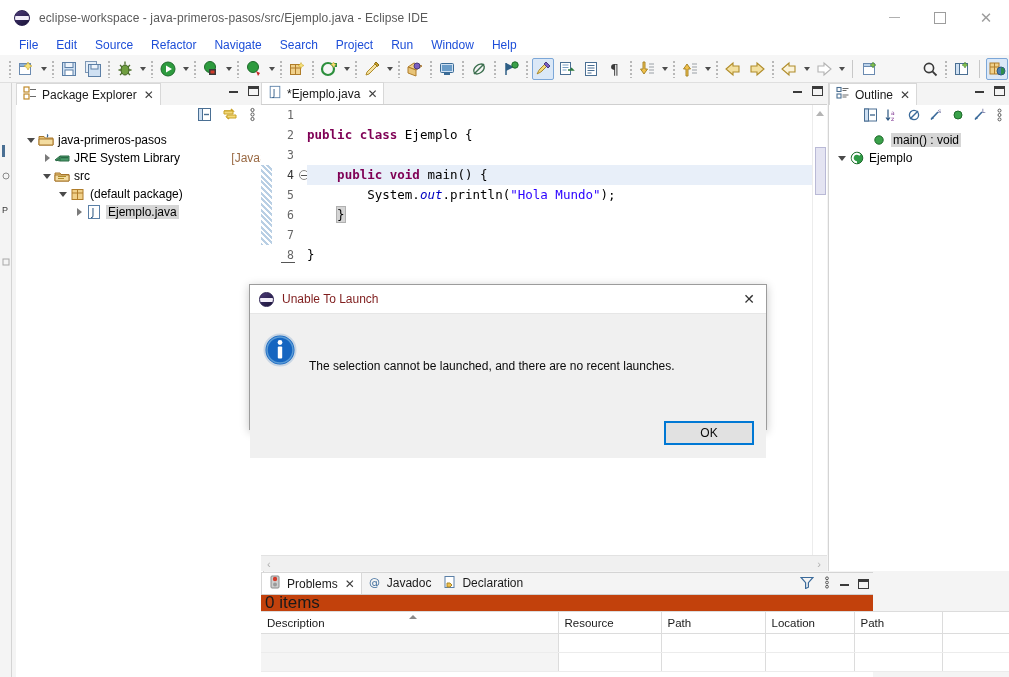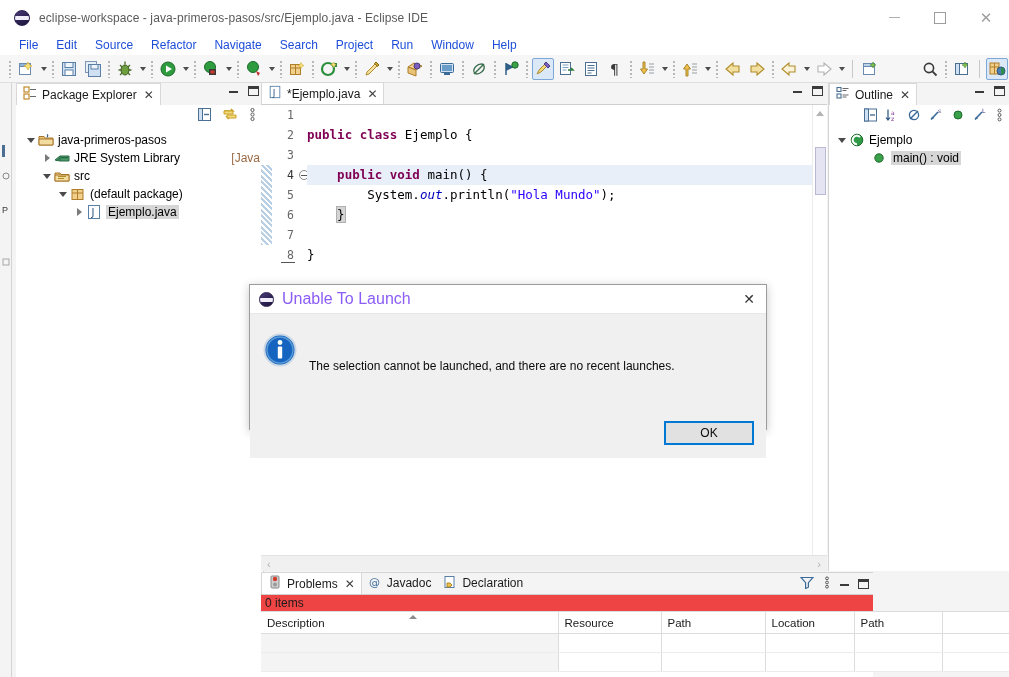--- a/index.html
+++ b/index.html
@@ -218,21 +218,21 @@
     height: 22px; display: flex; align-items: center; justify-content: flex-end;
     padding-right: 5px; gap: 7px; background: #ffffff;
   }
 
   
   #problems {
     position: absolute; left: 261px; top: 572px; width: 612px; height: 105px;
     background: #ffffff; border-top: 1px solid #d4d4d4;
   }
   #problems .pr-tabbar { background: #f4f4f4; border-bottom: 1px solid #cfcfcf; }
-  .pr-count { height: 16px; line-height: 16px; font-size: 12px; padding-left: 4px; color: #1a1a1a; background: #ef4444; }
+  .pr-count { height: 16px; line-height: 16px; font-size: 17px; padding-left: 4px; color: #1a1a1a; background: #c2410c; }
   .pr-table { width: 100%; border-collapse: collapse; table-layout: fixed; font-size: 11.5px; }
   .pr-table th {
     text-align: left; font-weight: normal; height: 22px; padding: 0 0 0 6px;
     background: #ffffff; border-right: 1px solid #dcdcdc; border-top: 1px solid #dcdcdc;
     border-bottom: 1px solid #dcdcdc; position: relative; color: #1a1a1a;
   }
   .pr-table th .sortarr {
     position: absolute; left: 50%; top: 3px; width: 0; height: 0;
     border-left: 4px solid transparent; border-right: 4px solid transparent; border-bottom: 4px solid #8a8a8a;
   }
@@ -246,21 +246,21 @@
   #dialog {
     position: absolute; left: 249px; top: 284px; width: 518px; height: 146px;
     background: #f0f0f0; border: 1px solid #9c9c9c;
     box-shadow: 0 2px 9px rgba(0,0,0,.22);
   }
   #dialog .dlg-title {
     height: 29px; background: #ffffff; display: flex; align-items: center;
     border-bottom: 1px solid #e6e6e6;
   }
   #dialog .dlg-title .dt-icon { margin-left: 9px; margin-right: 8px; }
-  #dialog .dlg-title .dt-text { font-size: 16px; color: #8b5cf6; }
+  #dialog .dlg-title .dt-text { font-size: 12px; color: #7f1d1d; }
   #dialog .dlg-close {
     margin-left: auto; width: 34px; height: 29px;
     display: flex; align-items: center; justify-content: center;
     color: #333; font-size: 14px; font-family: "DejaVu Sans", sans-serif;
   }
   #dialog .dlg-body { position: relative; height: 144px; background: #f0f0f0; }
   #dialog .dlg-ico { position: absolute; left: 13px; top: 19px; }
   #dialog .dlg-msg {
     position: absolute; left: 59px; top: 45px; font-size: 12px; color: #0a0a0a;
   }
@@ -769,38 +769,38 @@
       <span>
         <svg width="9" height="14" viewBox="0 0 9 14">
             <circle cx="4.5" cy="2.6" r="1.5" fill="none" stroke="#5a5a5a"></circle>
             <circle cx="4.5" cy="7" r="1.5" fill="none" stroke="#5a5a5a"></circle>
             <circle cx="4.5" cy="11.4" r="1.5" fill="none" stroke="#5a5a5a"></circle>
           </svg>
       </span>
     </div>
 
     <div class="tree">
+      <div class="trow" style="padding-left:28px;">
+        <span class="twist"></span>
+        <span class="ticon">
+          <svg width="16" height="16" viewBox="0 0 16 16">
+              <circle cx="8" cy="8" r="4.2" fill="#3aa14a" stroke="#1d6a2a"></circle>
+            </svg>
+        </span>
+        <span class="tlabel selected">main() : void</span>
+      </div>
       <div class="trow" style="padding-left:6px;">
         <span class="twist open"></span>
         <span class="ticon">
           <svg width="16" height="16" viewBox="0 0 16 16">
               <circle cx="8" cy="8" r="5.8" fill="#2f9b46" stroke="#1d6a2a"></circle>
               <path d="M11 5.2A4.2 4.2 0 108 12.2" fill="none" stroke="#fff" stroke-width="2"></path>
             </svg>
         </span>
         <span class="tlabel">Ejemplo</span>
-      </div>
-      <div class="trow" style="padding-left:28px;">
-        <span class="twist"></span>
-        <span class="ticon">
-          <svg width="16" height="16" viewBox="0 0 16 16">
-              <circle cx="8" cy="8" r="4.2" fill="#3aa14a" stroke="#1d6a2a"></circle>
-            </svg>
-        </span>
-        <span class="tlabel selected">main() : void</span>
       </div>
     </div>
   </div>
 
   <div id="problems">
     <div class="panel-tabbar pr-tabbar">
       <div class="ptab sel">
         <span>
           <svg width="14" height="14" viewBox="0 0 14 14">
               <rect x="3" y="1" width="8" height="12" rx="1" fill="#cfcfcf" stroke="#8a8a8a"></rect>

